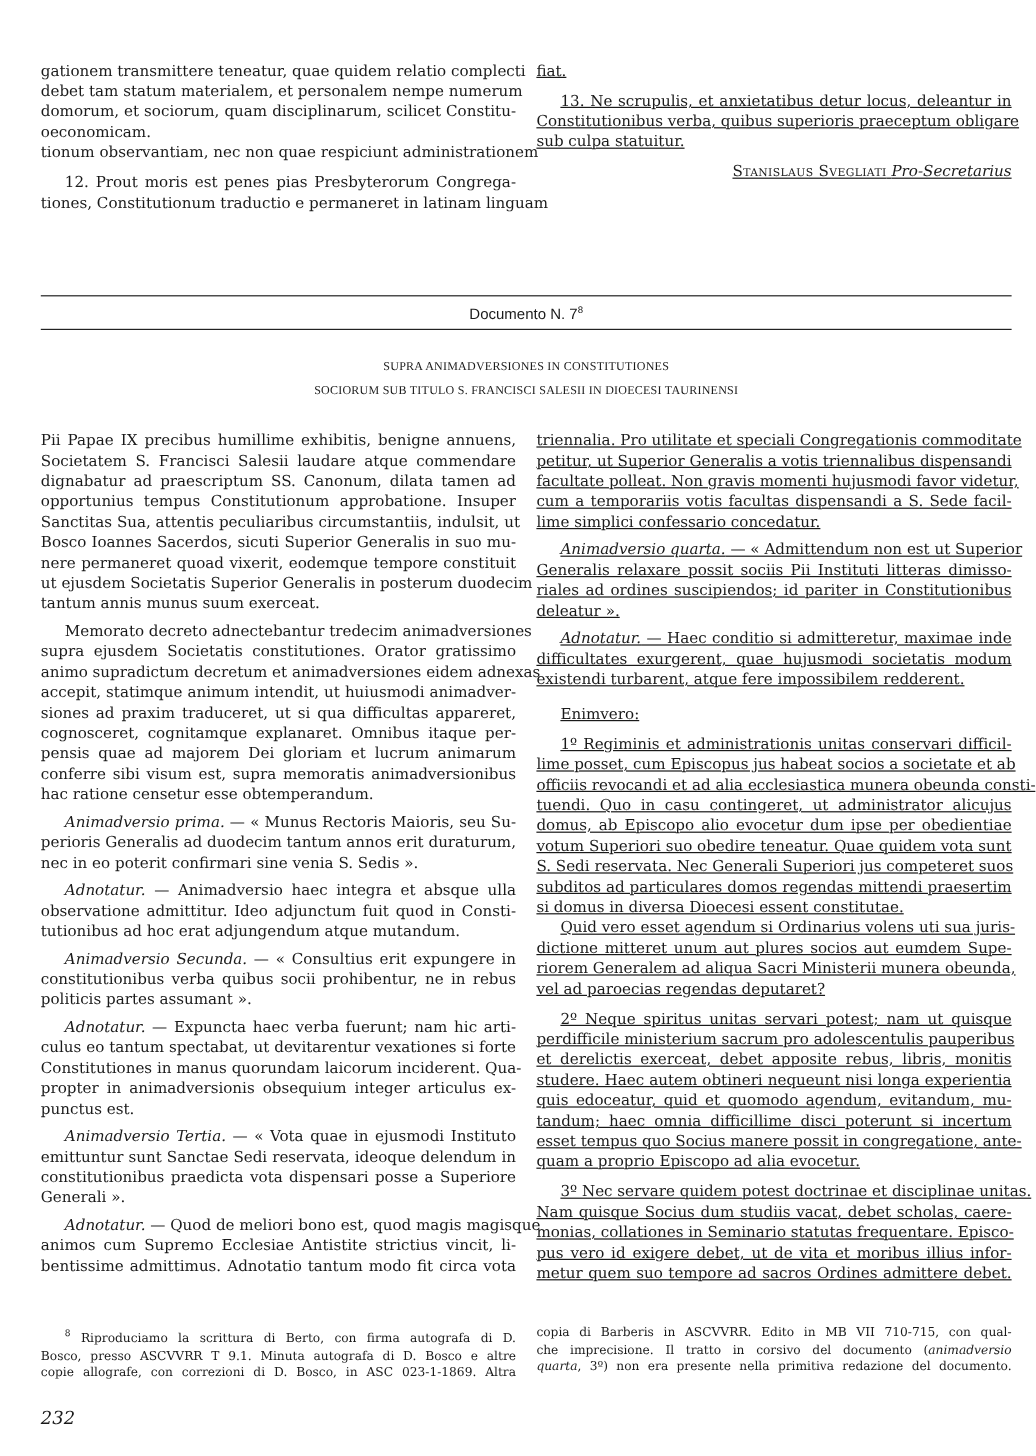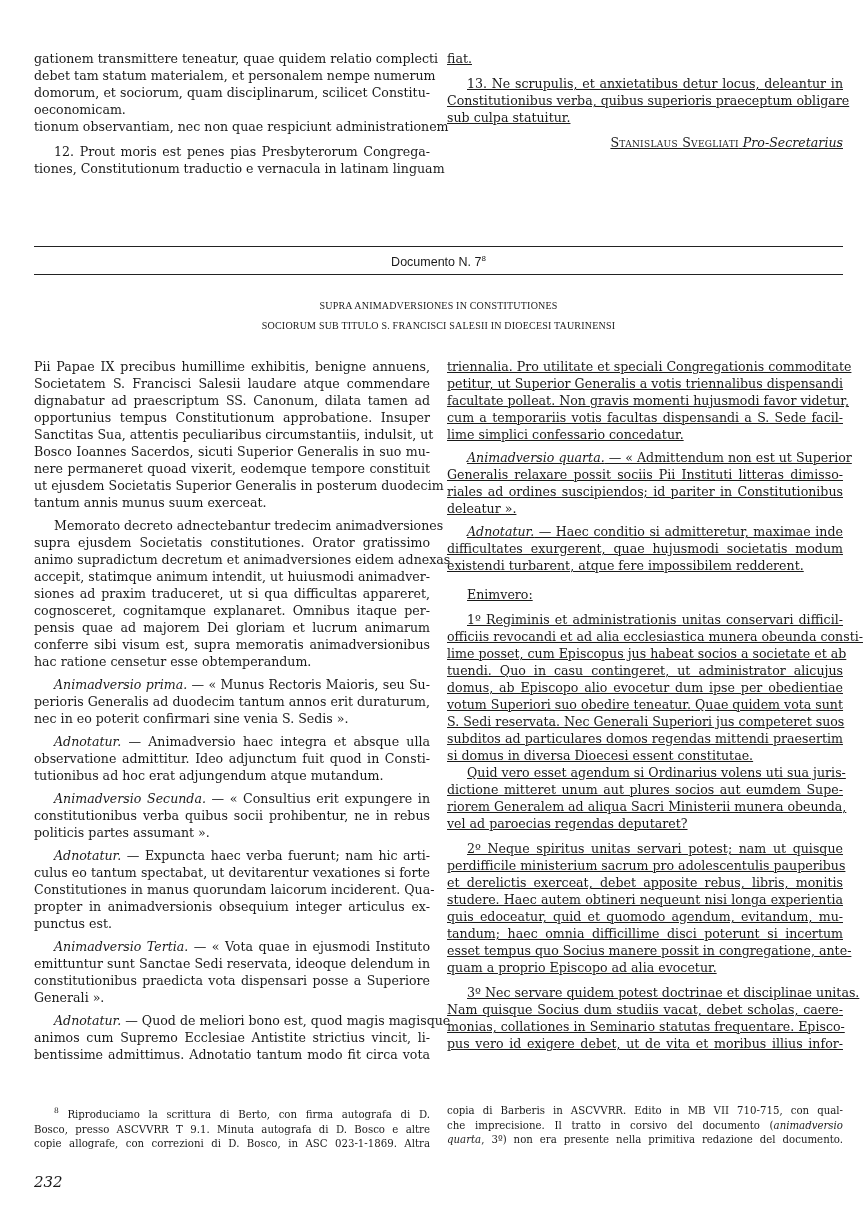--- a/index.html
+++ b/index.html
@@ -33,21 +33,21 @@
 <div class="col col-left" style="top:50px;">
   <div class="p">
     <span class="ln">gationem transmittere teneatur, quae quidem relatio complecti</span>
     <span class="ln">debet tam statum materialem, et personalem nempe numerum</span>
     <span class="ln">domorum, et sociorum, quam disciplinarum, scilicet Constitu-</span>
     <span class="ln last">oeconomicam.</span>
     <span class="ln">tionum observantiam, nec non quae respiciunt administrationem</span>
   </div>
   <div class="p gap" style="margin-top:8px;">
     <span class="ln" style="padding-left:20px;">12. Prout moris est penes pias Presbyterorum Congrega-</span>
-    <span class="ln">tiones, Constitutionum traductio e vernacula in latinam linguam</span>
+    <span class="ln">tiones, Constitutionum traductio e permaneret in latinam linguam</span>
   </div>
 </div>
 
 <div class="col col-right" style="top:50px;">
   <span class="ln last">fiat.</span>
   <div class="p" style="margin-top:8px;">
     <span class="ln" style="padding-left:20px;">13. Ne scrupulis, et anxietatibus detur locus, deleantur in</span>
     <span class="ln">Constitutionibus verba, quibus superioris praeceptum obligare</span>
     <span class="ln last">sub culpa statuitur.</span>
   </div>
@@ -149,22 +149,22 @@
   <div class="p" style="margin-top:6px;">
     <span class="ln" style="padding-left:20px;"><span class="it">Adnotatur.</span><span> — Haec conditio si admitteretur, maximae inde</span></span>
     <span class="ln">difficultates exurgerent, quae hujusmodi societatis modum</span>
     <span class="ln last">existendi turbarent, atque fere impossibilem redderent.</span>
   </div>
 
   <div class="p" style="margin-top:12px; padding-left:20px;">Enimvero:</div>
 
   <div class="p" style="margin-top:8px;">
     <span class="ln" style="padding-left:20px;">1º Regiminis et administrationis unitas conservari difficil-</span>
+    <span class="ln">lime posset, cum Episcopus jus habeat socios a societate et ab</span>
     <span class="ln">officiis revocandi et ad alia ecclesiastica munera obeunda consti-</span>
-    <span class="ln">lime posset, cum Episcopus jus habeat socios a societate et ab</span>
     <span class="ln">tuendi. Quo in casu contingeret, ut administrator alicujus</span>
     <span class="ln">domus, ab Episcopo alio evocetur dum ipse per obedientiae</span>
     <span class="ln">votum Superiori suo obedire teneatur. Quae quidem vota sunt</span>
     <span class="ln">S. Sedi reservata. Nec Generali Superiori jus competeret suos</span>
     <span class="ln">subditos ad particulares domos regendas mittendi praesertim</span>
     <span class="ln last">si domus in diversa Dioecesi essent constitutae.</span>
   </div>
 
   <div class="p">
     <span class="ln" style="padding-left:20px;">Quid vero esset agendum si Ordinarius volens uti sua juris-</span>
@@ -182,20 +182,21 @@
     <span class="ln">tandum; haec omnia difficillime disci poterunt si incertum</span>
     <span class="ln">esset tempus quo Socius manere possit in congregatione, ante-</span>
     <span class="ln last">quam a proprio Episcopo ad alia evocetur.</span>
   </div>
 
   <div class="p" style="margin-top:8px;">
     <span class="ln" style="padding-left:20px;">3º Nec servare quidem potest doctrinae et disciplinae unitas.</span>
     <span class="ln">Nam quisque Socius dum studiis vacat, debet scholas, caere-</span>
     <span class="ln">monias, collationes in Seminario statutas frequentare. Episco-</span>
     <span class="ln">pus vero id exigere debet, ut de vita et moribus illius infor-</span>
+    <span class="ln">metur quem suo tempore ad sacros Ordines admittere debet.</span>
   </div>
 </div>
 
 <div class="fn fn-left">
   <span class="ln" style="padding-left:20px;"><sup class="m">8</sup><span> Riproduciamo la scrittura di Berto, con firma autografa di D.</span></span>
   <span class="ln">Bosco, presso ASCVVRR T 9.1. Minuta autografa di D. Bosco e altre</span>
   <span class="ln">copie allografe, con correzioni di D. Bosco, in ASC 023-1-1869. Altra</span>
 </div>
 <div class="fn fn-right">
   <span class="ln">copia di Barberis in ASCVVRR. Edito in MB VII 710-715, con qual-</span>

